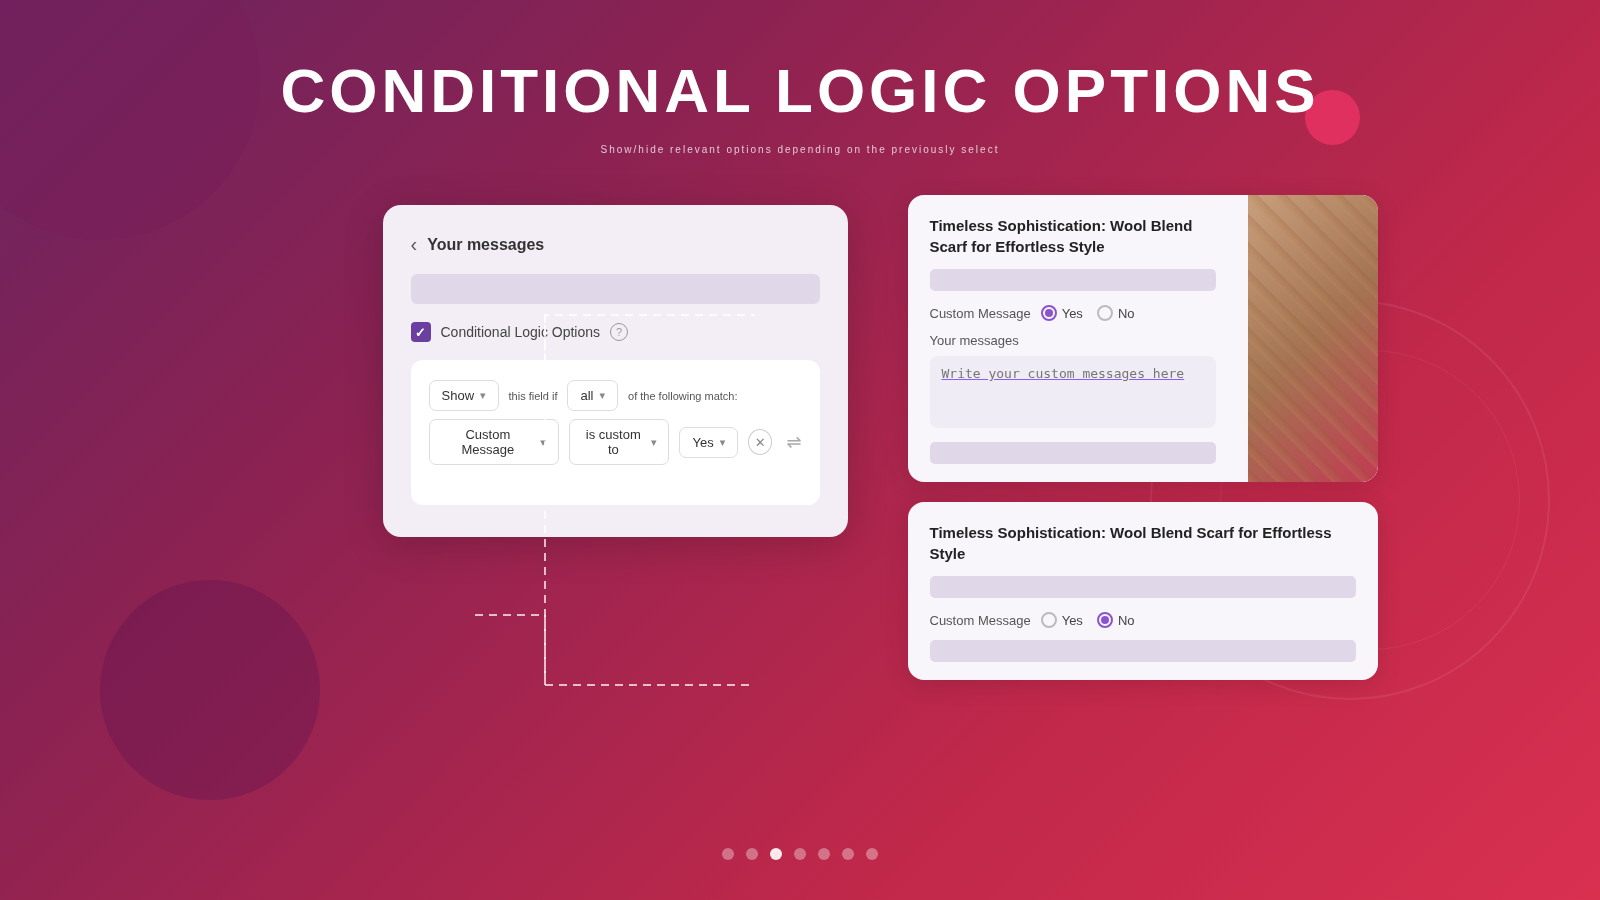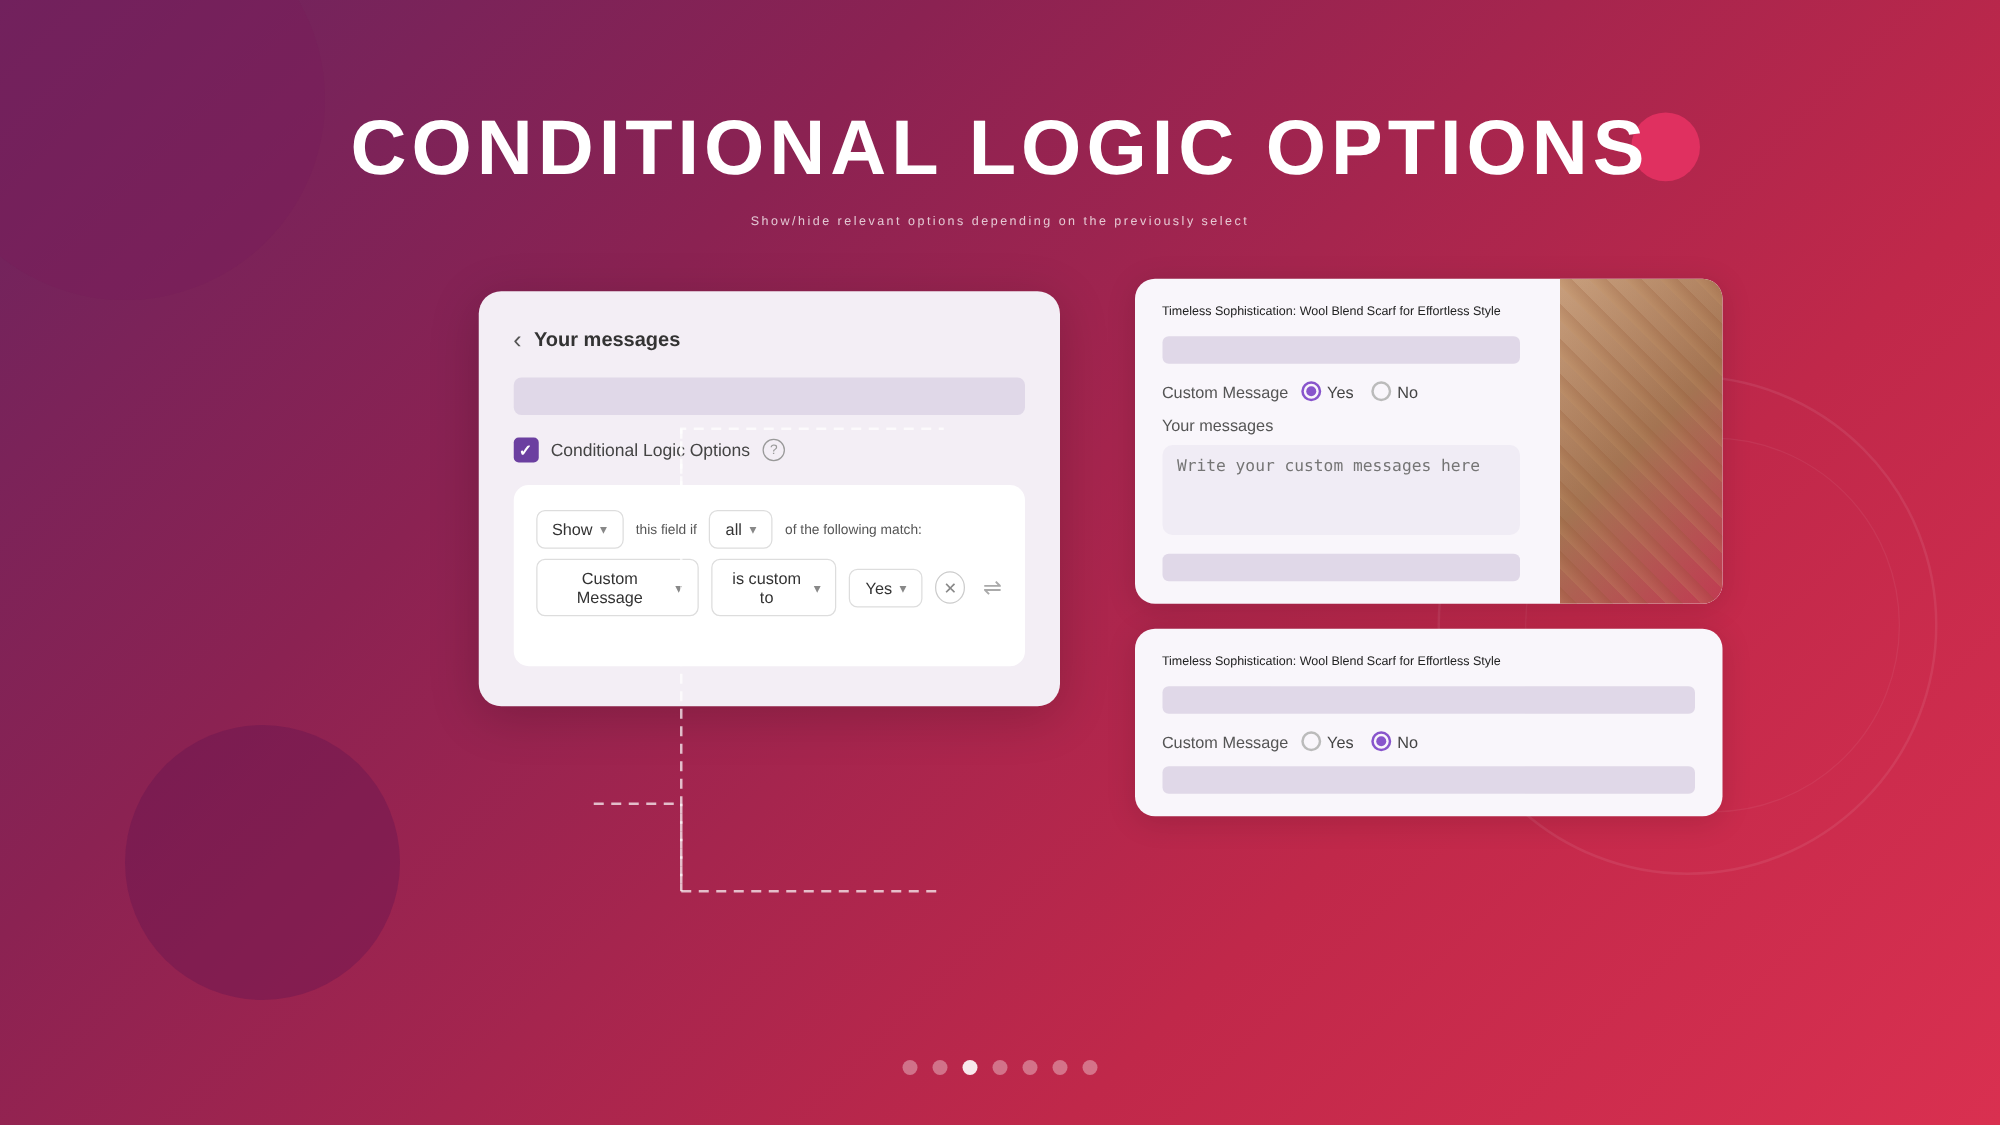--- a/index.html
+++ b/index.html
@@ -61,21 +61,21 @@
       top: 90px;
       right: 240px;
     }
 
     .page-content {
       position: relative;
       z-index: 2;
       display: flex;
       flex-direction: column;
       align-items: center;
-      padding-top: 83px;
+      padding-top: 55px;
     }
 
     .main-title {
       font-size: 62px;
       font-weight: 900;
       color: #fff;
       letter-spacing: 4px;
       text-transform: uppercase;
       text-align: center;
       margin-bottom: 18px;
@@ -286,22 +286,22 @@
       height: 100%;
       background: linear-gradient(135deg, #c8a080 0%, #a07050 50%, #c03050 100%);
       border-radius: 0 16px 16px 0;
     }
 
     .product-card-inner {
       width: calc(100% - 140px);
     }
 
     .product-name {
-      font-size: 10px;
-      font-weight: 400;
+      font-size: 15px;
+      font-weight: 700;
       color: #222;
       margin-bottom: 12px;
       line-height: 1.4;
     }
 
     .product-bar {
       height: 22px;
       background: #e0d8e8;
       border-radius: 5px;
       margin-bottom: 14px;
@@ -367,20 +367,21 @@
       width: 100%;
       height: 72px;
       background: #f0ecf5;
       border-radius: 8px;
       border: none;
       padding: 10px 12px;
       font-size: 13px;
       color: #8b5cf6;
       resize: none;
       margin-bottom: 10px;
+      text-decoration: underline;
     }
 
     .bottom-bar {
       height: 22px;
       background: #e0d8e8;
       border-radius: 5px;
     }
 
     
     .product-card2 {

